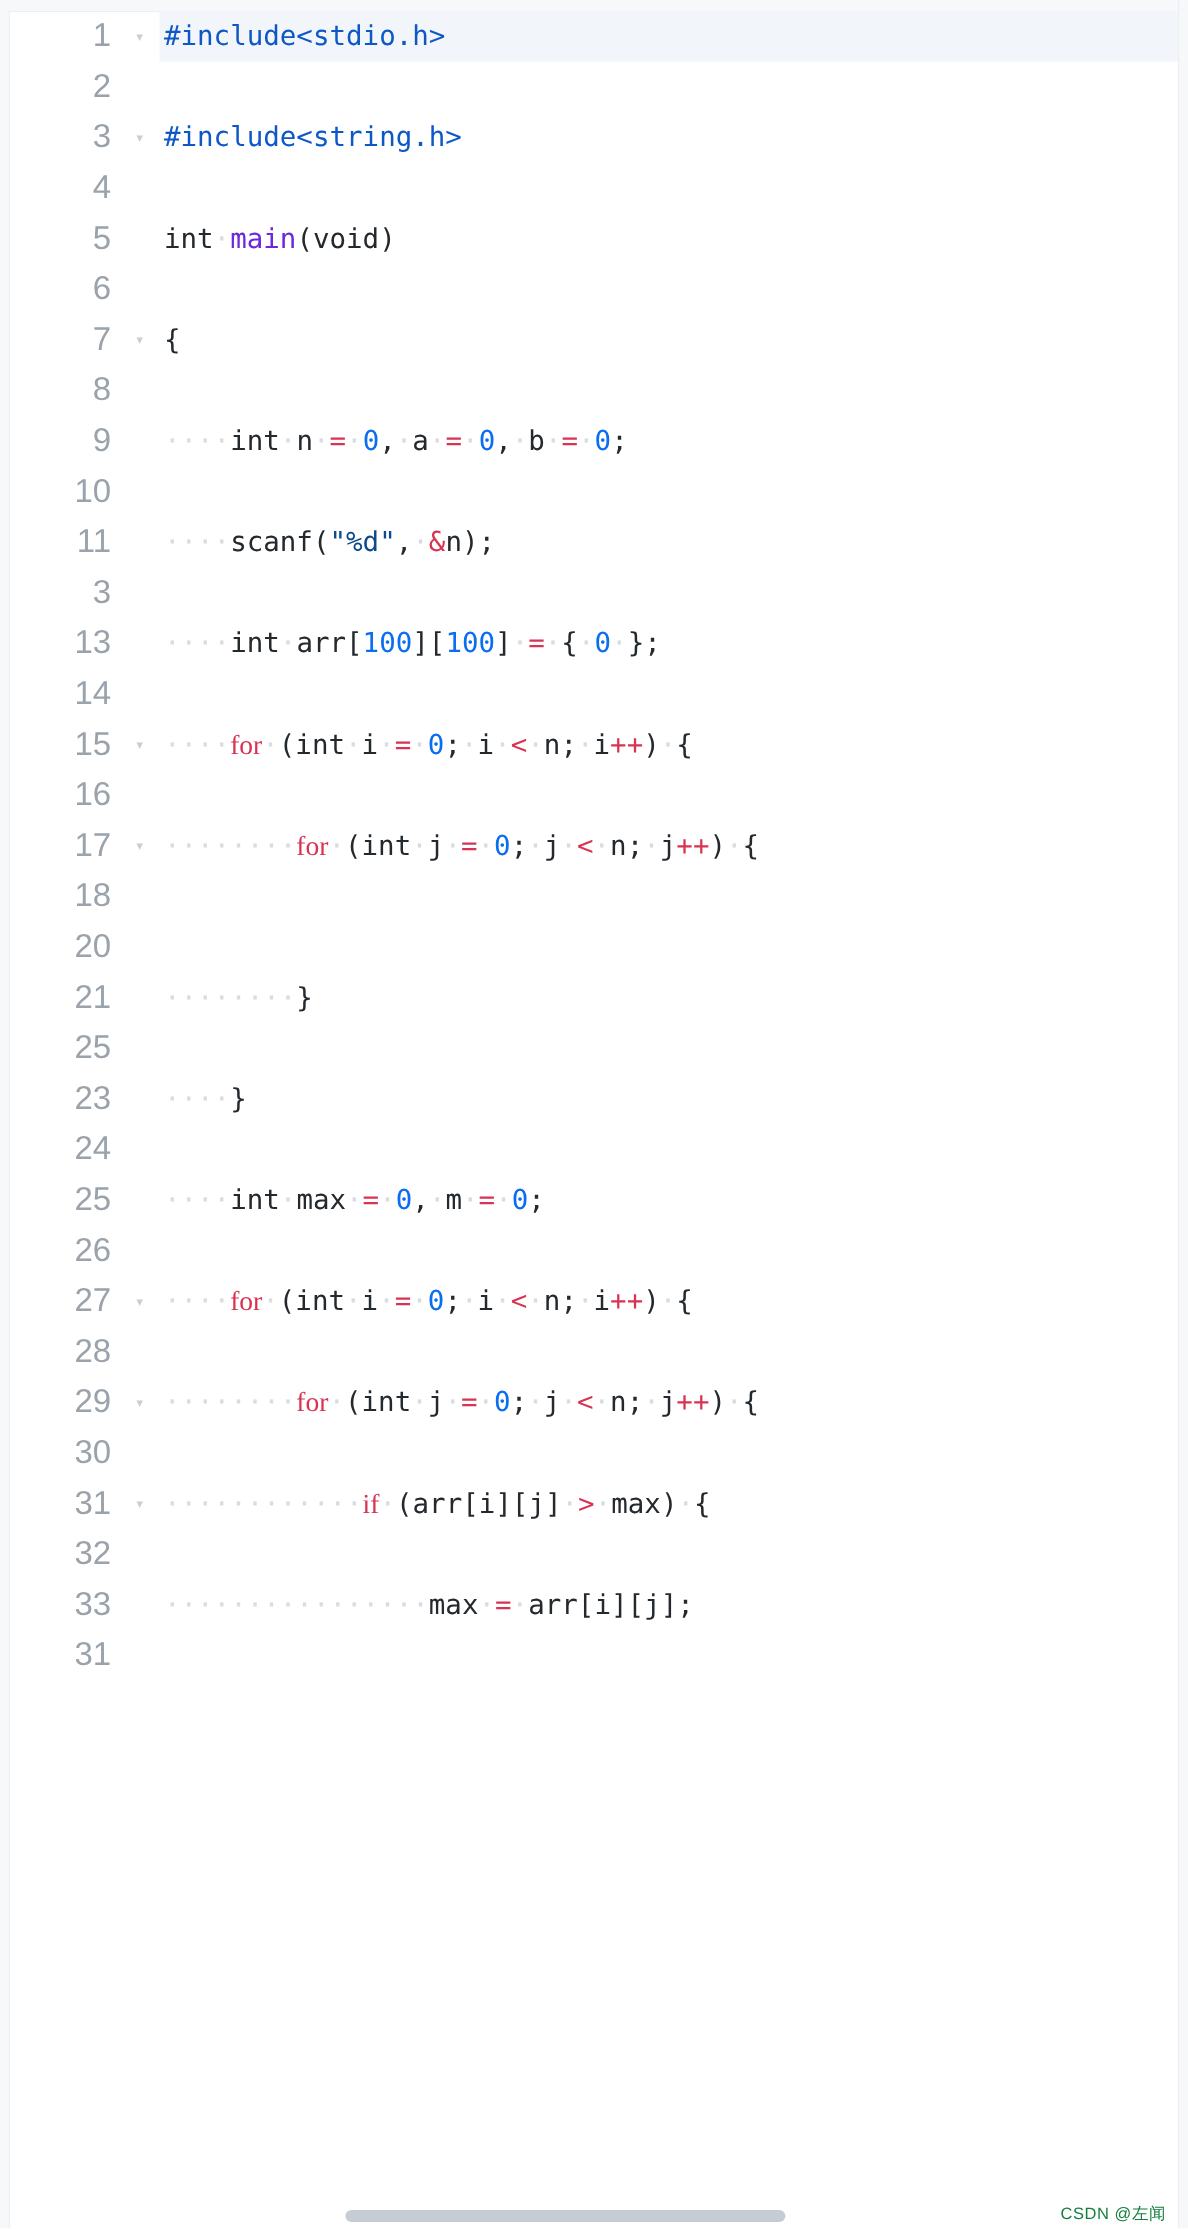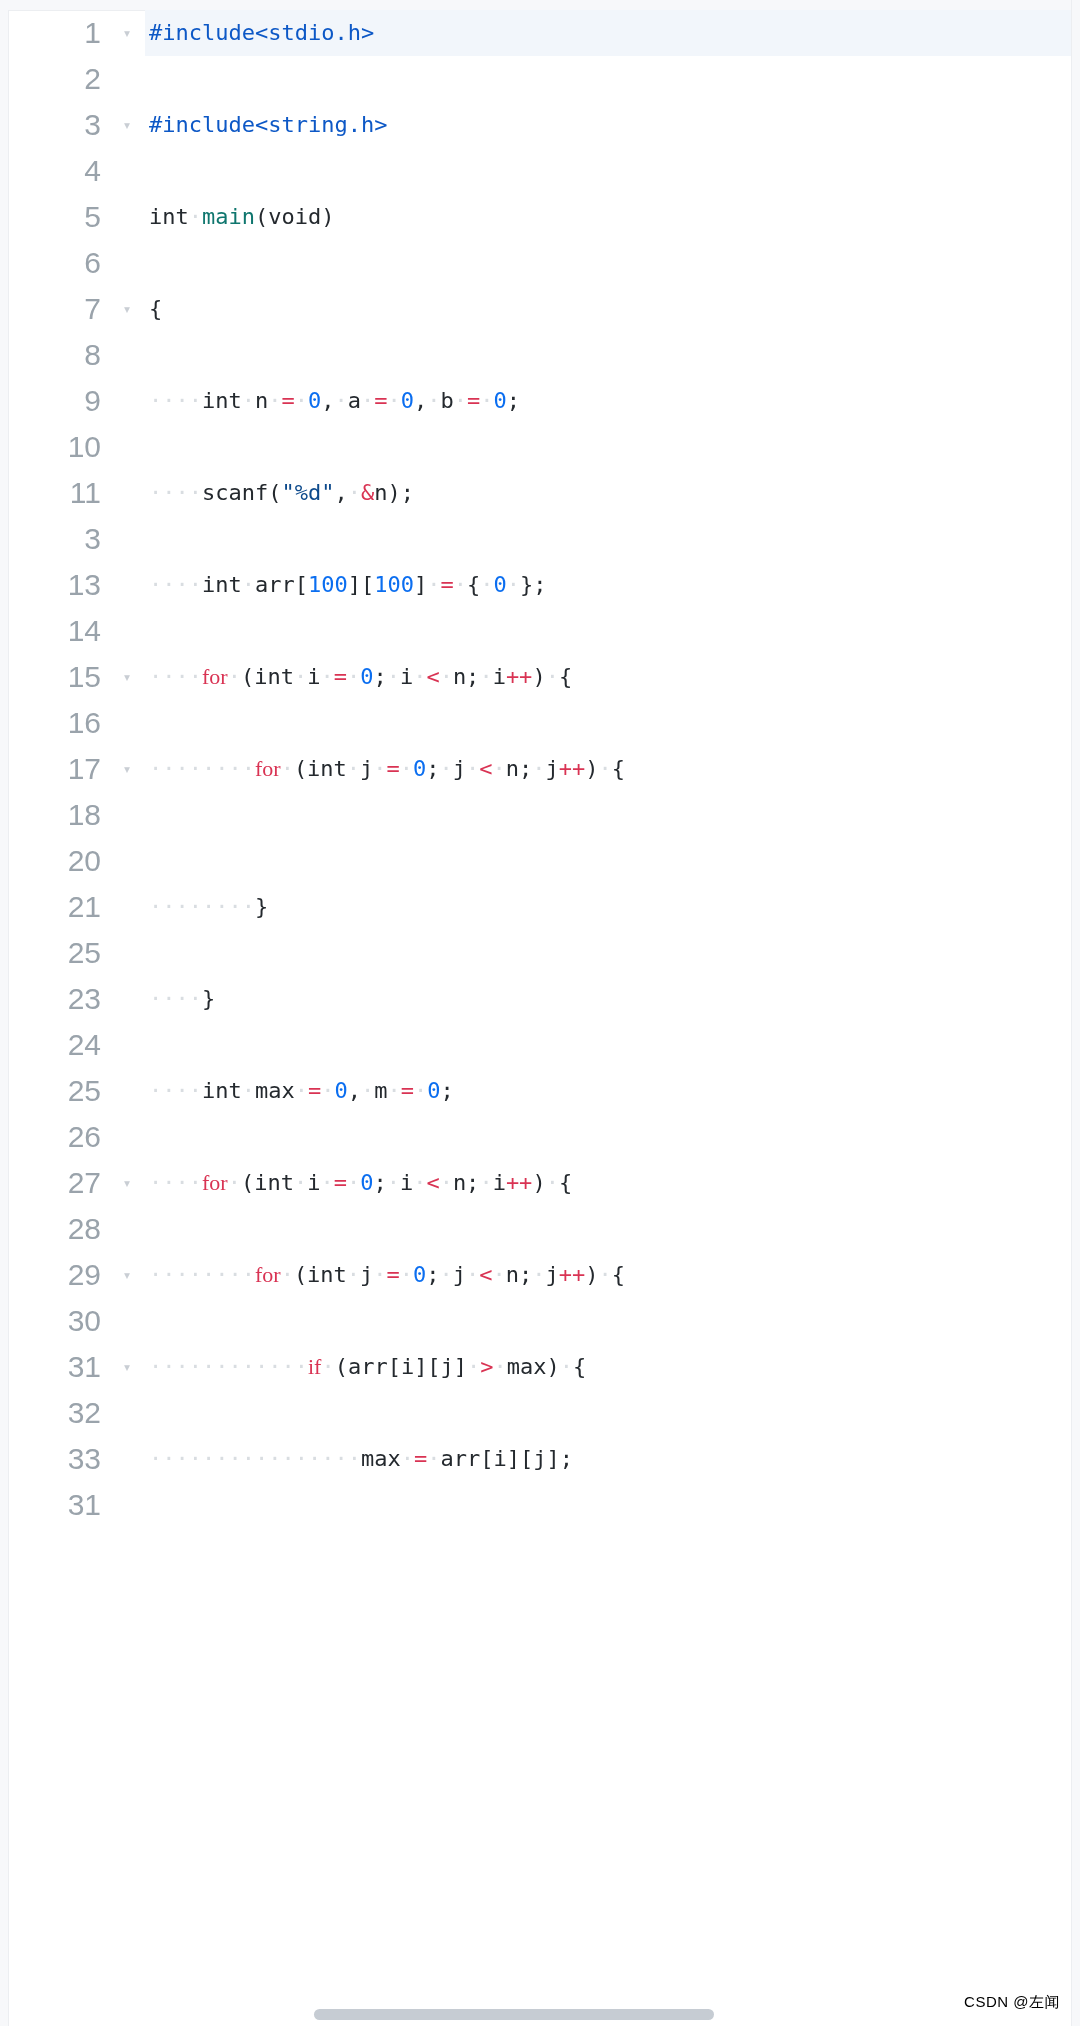--- a/index.html
+++ b/index.html
@@ -73,32 +73,32 @@
     flex: 0 0 36px;
     text-align: center;
     color: #c9ced4;
     font-size: 15px;
     line-height: 46px;
     user-select: none;
   }
   .fold.empty { color: transparent; }
   .code-cell {
     flex: 1 1 auto;
-    font-size: 22px;
+    font-size: 25px;
     line-height: 46px;
     color: #24292e;
     letter-spacing: 0px;
     padding-left: 4px;
     min-height: 46px;
     display: block;
   }
   
   .tok-pre    { color: #0d58c6; }
   .tok-plain  { color: #24292e; }
-  .tok-fn     { color: #0f766e; }
+  .tok-fn     { color: #6d28d9; }
   .tok-kw     { color: #d93353; font-family: Liberation Serif, serif; }
   .tok-num    { color: #0b6ef0; }
   .tok-str    { color: #0d4a8c; }
   .tok-op     { color: #d93353; }
   .tok-ws     { color: #d9dde1; }
 
   .hscroll-track {
     position: absolute;
     left: 9px;
     right: 9px;
@@ -110,24 +110,24 @@
     left: 305px;
     top: 3px;
     width: 400px;
     height: 11px;
     border-radius: 6px;
     background: #c6ccd3;
   }
   .watermark {
     position: absolute;
     right: 20px;
-    bottom: 14px;
+    bottom: 4px;
     font-family: "Liberation Sans", sans-serif;
     font-size: 15px;
-    color: #000000;
+    color: #15803d;
     letter-spacing: 0.5px;
     user-select: none;
   }
 </style>
 </head>
 <body>
 
 <div id="app">
 
   <div class="top-strip"></div>

